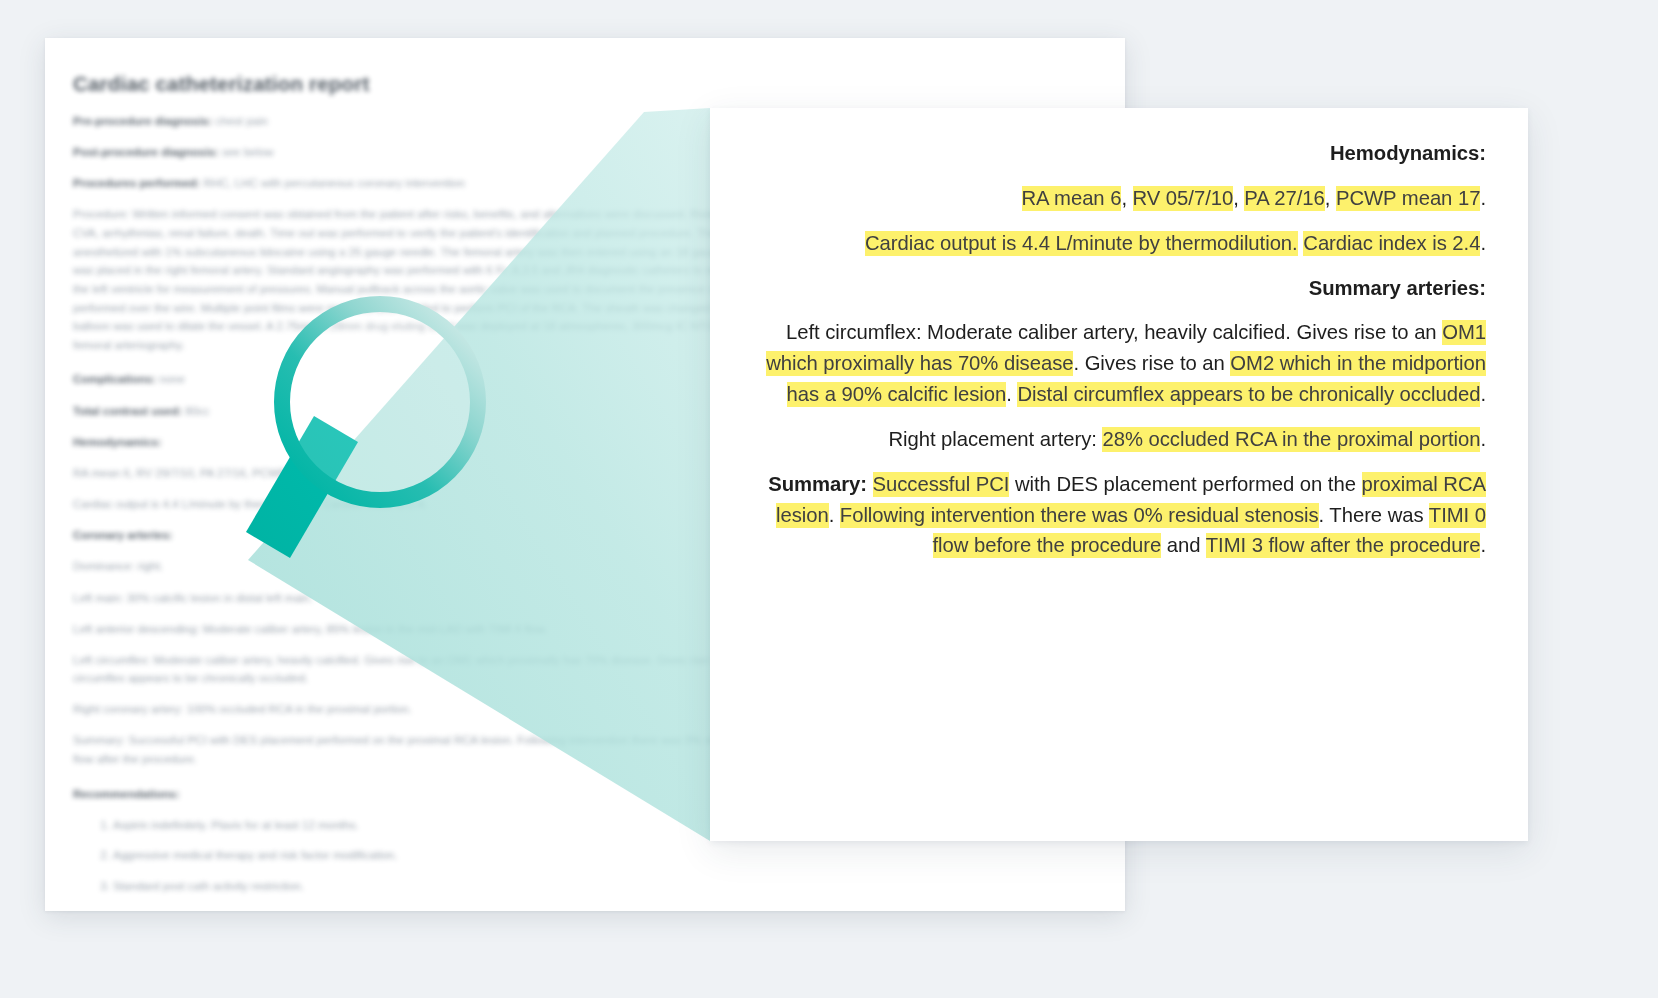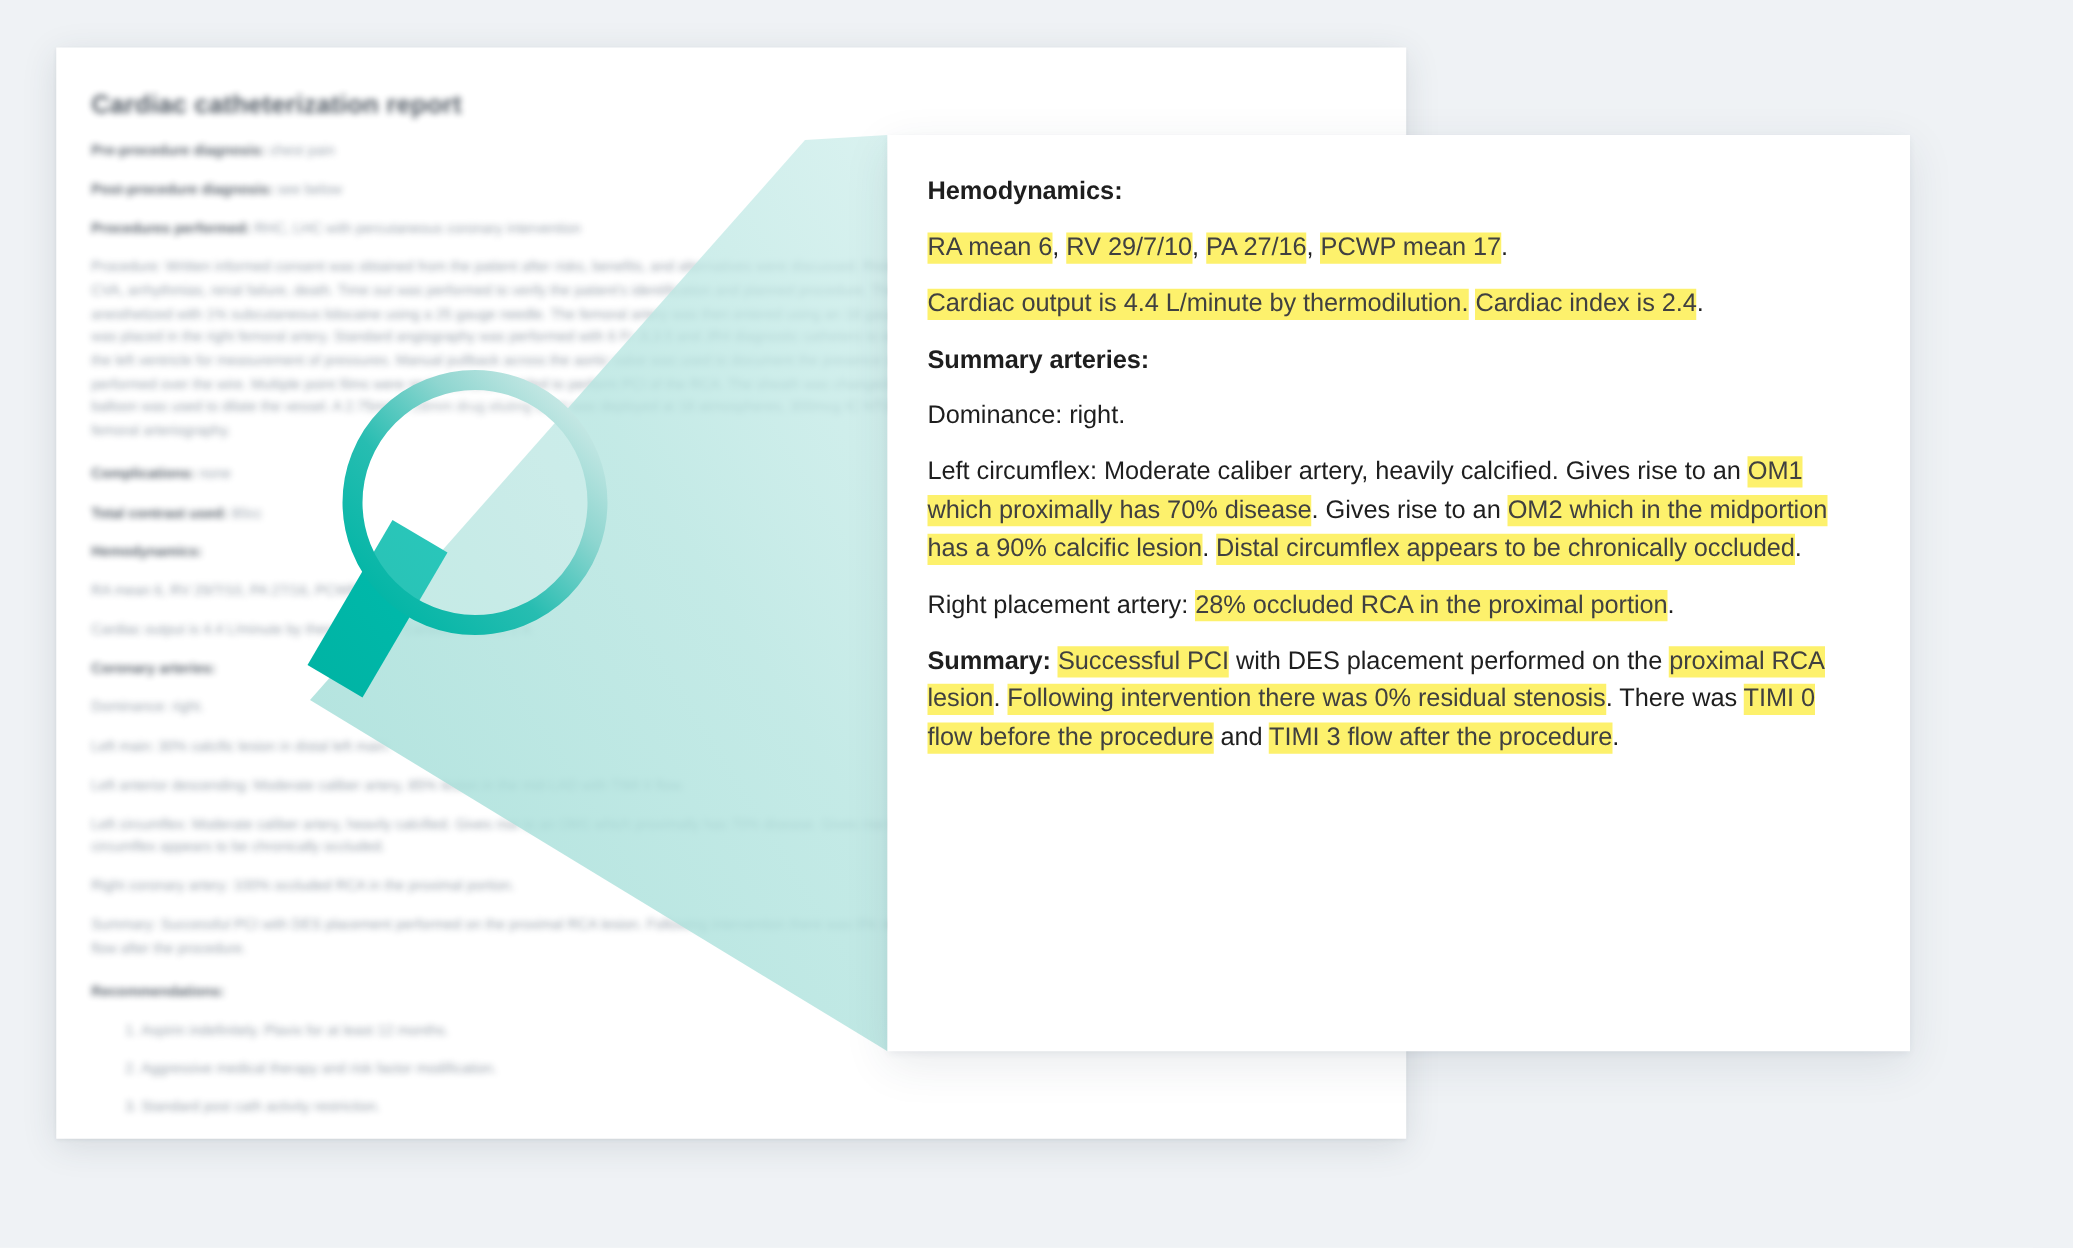--- a/index.html
+++ b/index.html
@@ -105,20 +105,21 @@
     box-shadow: 0 10px 34px rgba(40,60,80,0.10), 0 2px 6px rgba(40,60,80,0.07);
     box-sizing: border-box;
     padding: 30px 42px 26px 32px;
   }
   .dp-line {
     font-size: 20.3px;
     line-height: 1.52;
     color: #1e1e1e;
     margin: 0 0 14px 0;
     letter-spacing: -0.05px;
+    text-align: right;
   }
   .dp-line.heading {
     font-weight: bold;
     margin-bottom: 14px;
   }
   mark.hl {
     background: #fdf16c;
     color: #404040;
     padding: 1px 0 2px 0;
     border-radius: 0;
@@ -232,30 +233,29 @@
     <circle cx="152" cy="120" r="98" fill="#ffffff" fill-opacity="0.16"></circle>
 
     <circle cx="152" cy="120" r="98" fill="none" stroke="url(#ringGrad)" stroke-width="16"></circle>
   </svg>
 
   <div class="detail-panel">
 
     <p class="dp-line heading">Hemodynamics:</p>
 
     <p class="dp-line">
-      <mark class="hl">RA mean 6</mark><span>, </span><mark class="hl">RV 29/7/10</mark><span>, </span><mark class="hl">PA 27/16</mark><span>, </span><mark class="hl">PCWP mean 17</mark><span>.</span>
+      <mark class="hl">RA mean 6</mark><span>, </span><mark class="hl">RV 05/7/10</mark><span>, </span><mark class="hl">PA 27/16</mark><span>, </span><mark class="hl">PCWP mean 17</mark><span>.</span>
     </p>
 
     <p class="dp-line">
       <mark class="hl">Cardiac output is 4.4 L/minute by thermodilution.</mark><span> </span><mark class="hl">Cardiac index is 2.4</mark><span>.</span>
     </p>
 
     <p class="dp-line heading">Summary arteries:</p>
 
-    <p class="dp-line">Dominance: right.</p>
 
 
 
     <p class="dp-line">
       <span>Left circumflex: Moderate caliber artery, heavily calcified. Gives rise to an </span><mark class="hl">OM1 which proximally has 70% disease</mark><span>. Gives rise to an </span><mark class="hl">OM2 which in the midportion has a 90% calcific lesion</mark><span>. </span><mark class="hl">Distal circumflex appears to be chronically occluded</mark><span>.</span>
     </p>
 
     <p class="dp-line">
       <span>Right placement artery: </span><mark class="hl">28% occluded RCA in the proximal portion</mark><span>.</span>
     </p>

